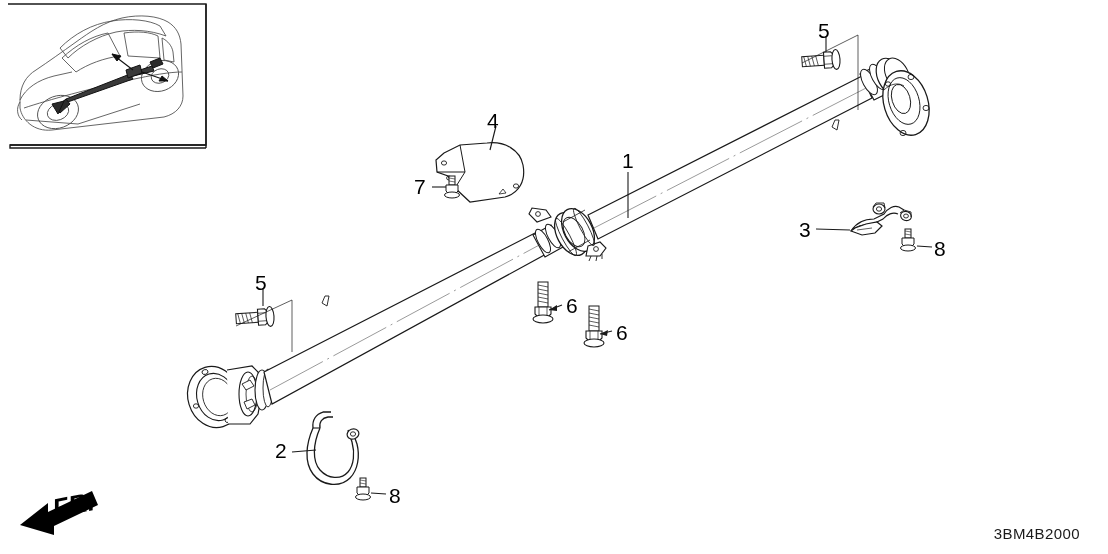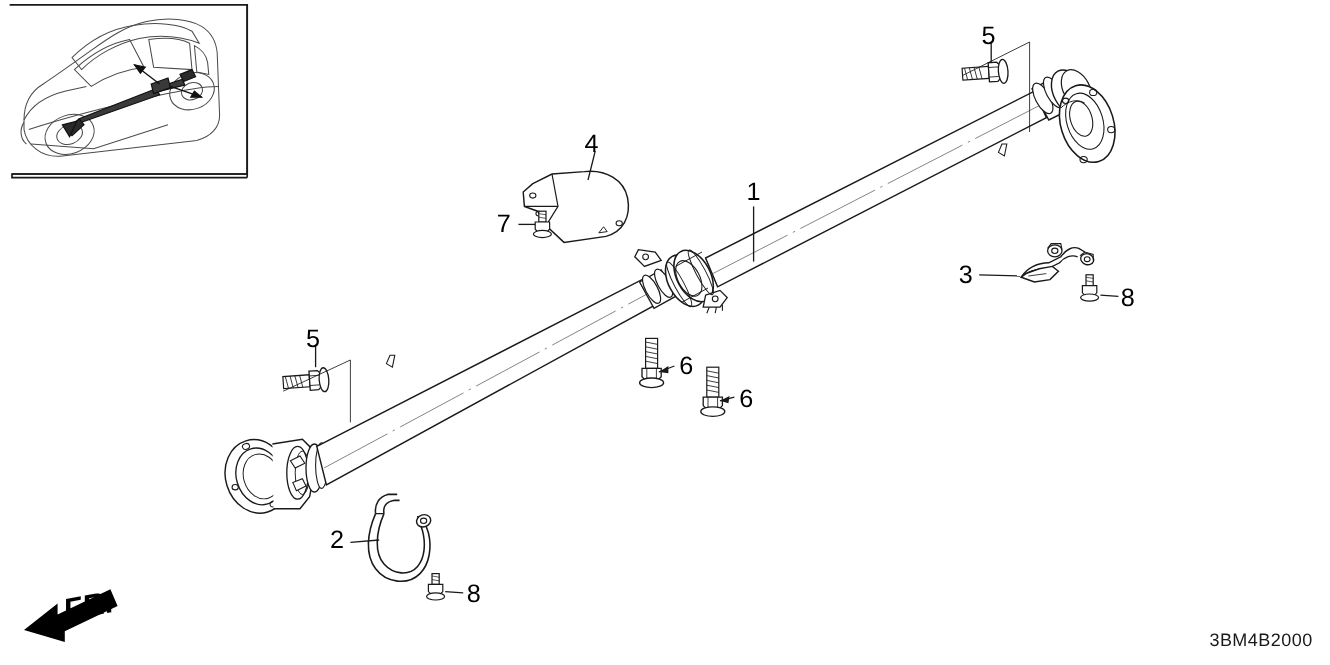--- a/index.html
+++ b/index.html
@@ -29,21 +29,21 @@
     position: absolute;
     font-family: "Liberation Sans", sans-serif;
     font-size: 21px;
     color: #000000;
     line-height: 1;
     white-space: nowrap;
     user-select: none;
   }
   #part-code {
     position: absolute;
-    right: 14px;
+    right: 28px;
     bottom: 12px;
     font-family: "Liberation Sans", sans-serif;
     font-size: 15px;
     letter-spacing: 0.4px;
     color: #1a1a1a;
   }
   #fr-marker {
     position: absolute;
     left: 18px;
     top: 487px;

